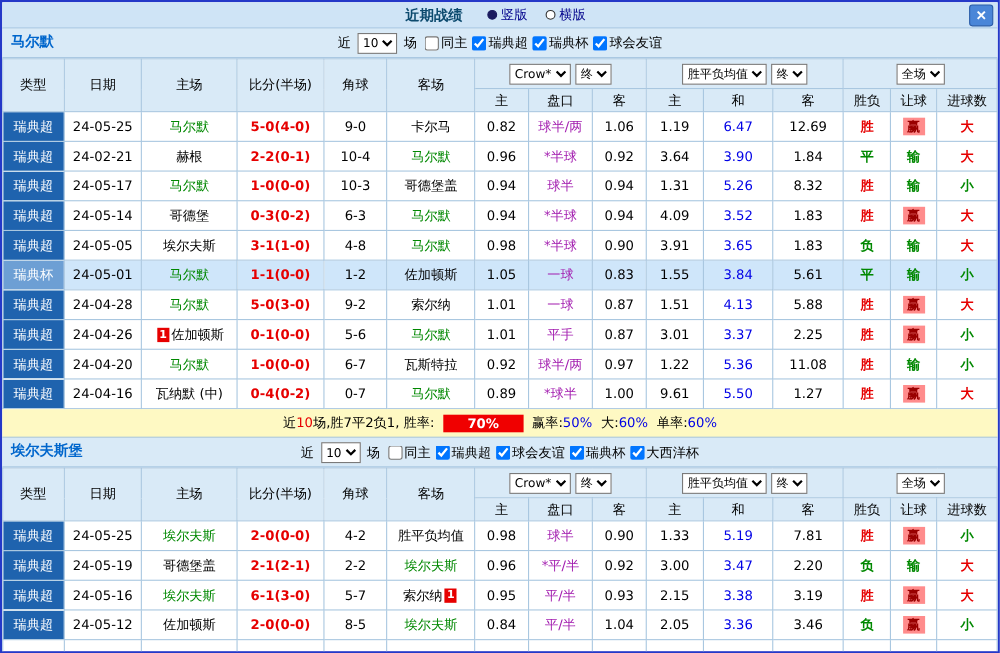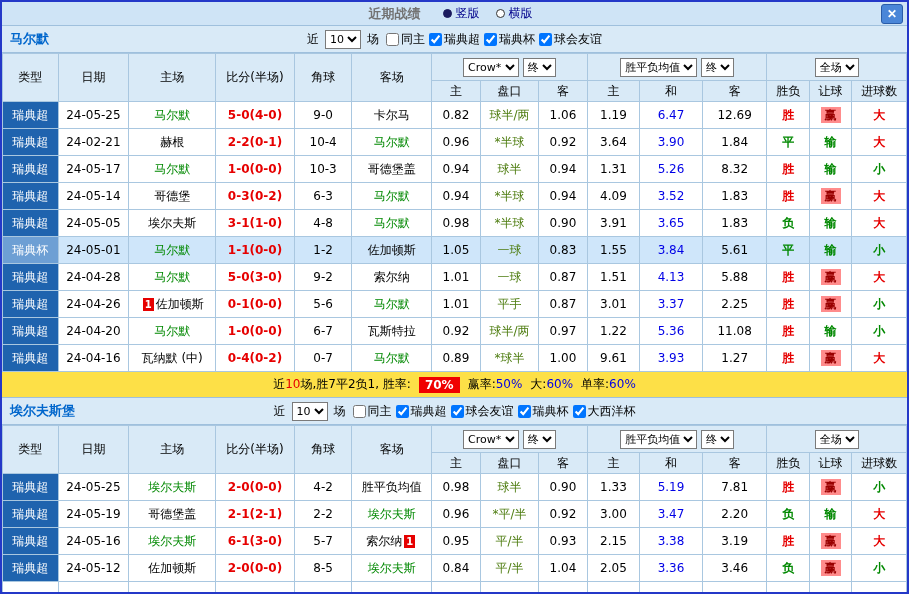--- a/index.html
+++ b/index.html
@@ -11,21 +11,21 @@
   .app {
     width: 909px; height: 594px; overflow: hidden;
     border: 2px solid #2438c8; background: #fff;
   }
   
   .topbar {
     height: 24px; background: #cfe4f6; position: relative;
     display: flex; align-items: center; justify-content: center;
     border-bottom: 1px solid #9fc0dd;
   }
-  .topbar .title { color: #737373; font-weight: bold; font-size: 13px; margin-right: 14px; }
+  .topbar .title { color: #0c4a6e; font-weight: bold; font-size: 13px; margin-right: 14px; }
   .radio { display: inline-flex; align-items: center; gap: 4px; margin: 0 8px; cursor: pointer; color: #00008b; }
   .rdot { width: 9px; height: 9px; border-radius: 50%; border: 1px solid #333; background: #fff; display: inline-block; }
   .rdot.on { background: #1a1a5e; border-color: #1a1a5e; }
   .close-btn {
     position: absolute; right: 4px; top: 2px; width: 22px; height: 20px;
     background: #4a86d8; border: 1px solid #2a5ca8; border-radius: 3px;
     color: #fff; font-weight: bold; font-size: 12px; line-height: 1; cursor: pointer;
   }
   
   .section-head {
@@ -51,34 +51,34 @@
   thead tr.subrow th { height: 21px; font-size: 12px; }
   td.league { background: #1f63ae; color: #fff; }
   tr.hl td { background: #cfe6fa; }
   tr.hl td.league { background: #6d9fd4; color: #fff; }
   tr.filler td { height: 27px; }
   .c-green { color: #008800; }
   .c-red { color: #e60000; }
   .c-blue { color: #0000e6; }
   .bold { font-weight: bold; }
   td.score { color: #e60000; font-weight: bold; }
-  td.pk { color: #4d7c0f; }
+  td.pk { color: #a21caf; }
   .badge-1 {
     display: inline-block; background: #e60000; color: #fff;
     font-size: 10px; line-height: 13px; width: 11px; height: 13px;
     margin: 0 2px; vertical-align: middle; font-weight: bold;
   }
   .let-win { background: #ff8c8c; color: #990000; padding: 1px 4px; font-weight: bold; }
   .let-lose { color: #008800; font-weight: bold; }
   
   .summary {
     height: 26px; display: flex; align-items: center; justify-content: center;
-    gap: 8px; background: #fde047; border-bottom: 1px solid #9fc0dd;
-  }
-  .rate-badge { background: #f00000; color: #fff; padding: 1px 6px; font-weight: bold; }
+    gap: 8px; background: #fef9c3; border-bottom: 1px solid #9fc0dd;
+  }
+  .rate-badge { background: #f00000; color: #fff; padding: 1px 22px; font-weight: bold; }
 </style>
 </head>
 <body>
 
 <div class="app">
 
   <div class="topbar">
     <span class="title">近期战绩</span>
     <label class="radio">
       <span class="rdot on"></span>
@@ -324,21 +324,21 @@
             <td class="league">瑞典超</td>
             <td>24-04-16</td>
             <td><span class="">瓦纳默 (中)</span></td>
             <td class="score">0-4(0-2)</td>
             <td>0-7</td>
             <td><span class="c-green">马尔默</span></td>
             <td>0.89</td>
             <td class="pk">*球半</td>
             <td>1.00</td>
             <td>9.61</td>
-            <td class="c-blue">3.93</td>
+            <td class="c-blue">5.50</td>
             <td>1.27</td>
             <td class="bold c-red">胜</td>
             <td><span class="let-win">赢</span></td>
             <td class="bold c-red">大</td>
           </tr>
         </tbody>
     </table>
 
     <div class="summary">
       <span><span>近</span><span class="c-red">10</span><span>场,胜7平2负1, 胜率:</span></span>

